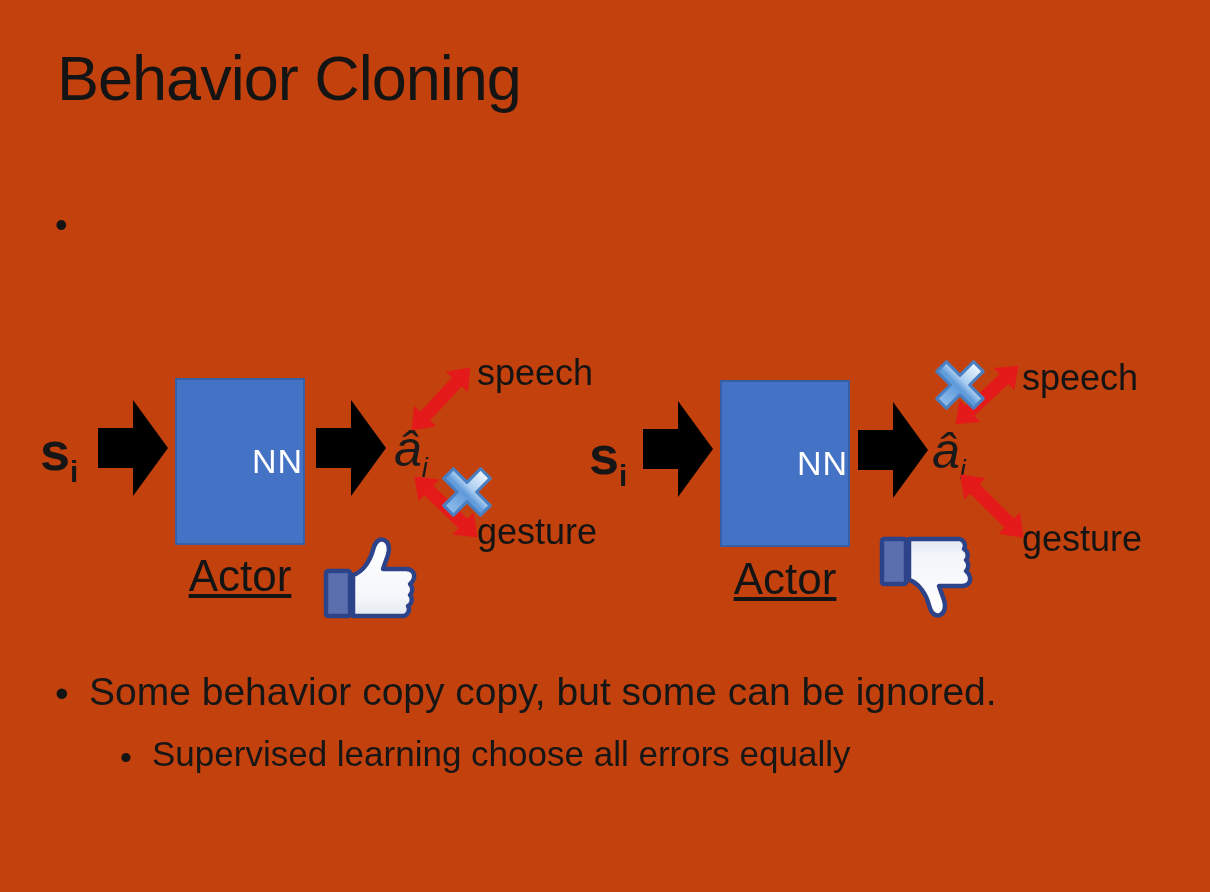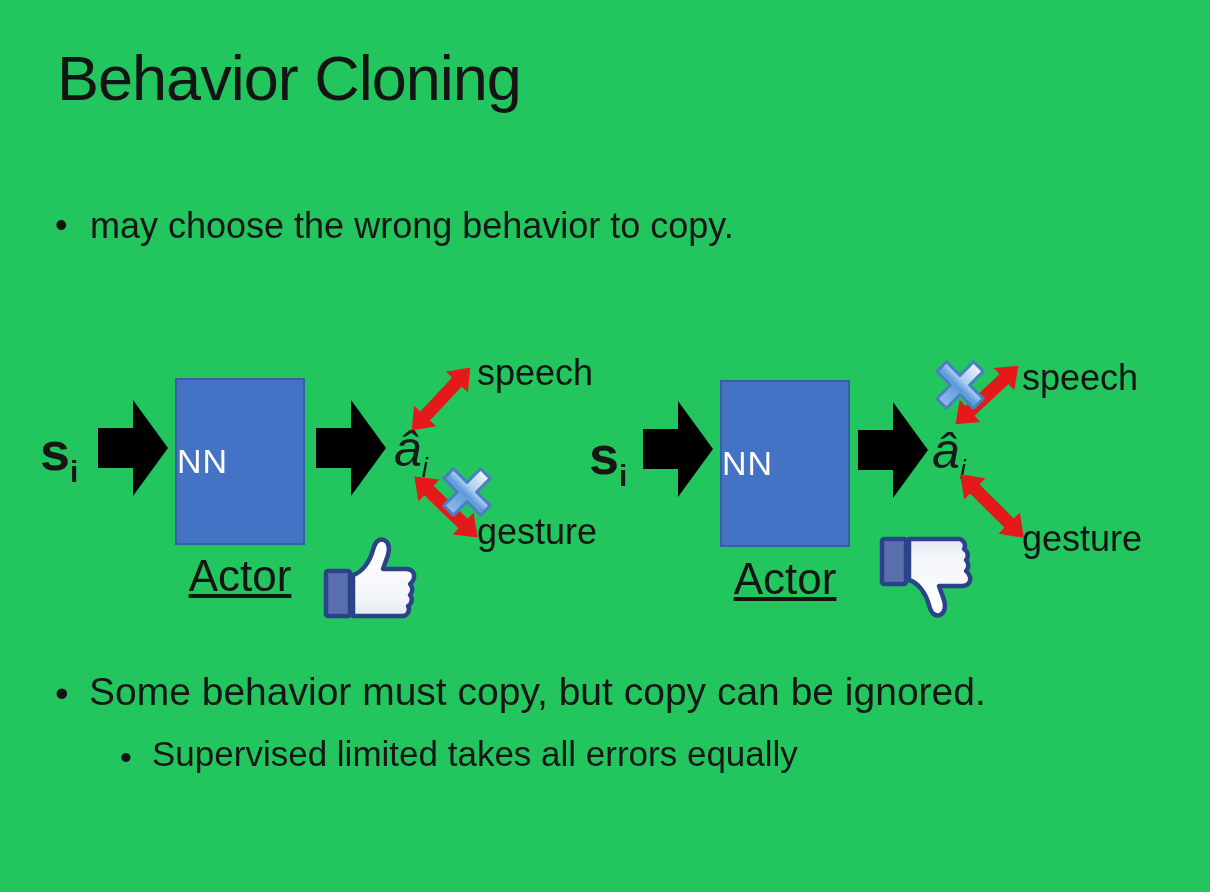--- a/index.html
+++ b/index.html
@@ -1,29 +1,29 @@
 <!DOCTYPE html>
 <html><head>
 <meta charset="utf-8">
 <style>
   html,body{margin:0;padding:0;background:#fff;}
-  .slide{position:relative;width:1210px;height:892px;background:#22c55e;overflow:hidden;
+  .slide{position:relative;width:1210px;height:892px;background:#c2410c;overflow:hidden;
          font-family:"Liberation Sans","DejaVu Sans",sans-serif;color:#161616;}
   .abs{position:absolute;}
   .title{left:57px;top:42px;font-size:63px;letter-spacing:-1px;font-weight:400;color:#141414;}
   .b-dot{color:#141414;}
   .b1-dot{left:55px;top:204px;font-size:36px;}
   .b1-text{left:90px;top:200px;font-size:36px;line-height:52px;width:920px;}
   .b2-dot{left:55px;top:672px;font-size:39px;}
   .b2-text{left:89px;top:670px;font-size:39px;}
   .b3-dot{left:120px;top:738px;font-size:34px;}
   .b3-text{left:152px;top:734px;font-size:35px;}
 
   .nn-box{width:130px;height:167px;background:#4472c4;border:2px solid #3560a8;
-          display:flex;align-items:center;justify-content:flex-start;box-sizing:border-box;}
+          display:flex;align-items:center;justify-content:flex-end;box-sizing:border-box;}
   .nn-label{color:#ffffff;font-size:34px;letter-spacing:1px;}
   .io-label{font-size:54px;line-height:1;font-weight:bold;}
   .io-label sub, .out-label sub{font-size:0.55em;line-height:1;}
   .out-label{font-family:Liberation Sans, sans-serif;font-style:italic;
              font-size:50px;line-height:1;color:#1a1a1a;}
   .caption{width:130px;text-align:center;font-size:44px;color:#141414;text-decoration:underline;}
   .branch-label{font-size:36px;color:#141414;text-align:right;}
   .blk-arrow{width:70px;height:100px;}
   .dbl{height:34px;}
   .xmark{width:62px;height:62px;}
@@ -58,21 +58,20 @@
     </g>
   </defs>
 </svg>
 
 <div class="slide">
 
   <div class="abs title">Behavior Cloning</div>
 
   <span class="abs b-dot b1-dot">•</span>
   <div class="abs b1-text">
-    <div>may choose the wrong behavior to copy.</div>
   </div>
 
   <div>
     <div class="abs io-label" style="left:40px;top:424px;"><span>s</span><sub>i</sub></div>
 
     <svg class="abs blk-arrow" style="left:98px;top:398px;" viewBox="0 0 68 100" preserveAspectRatio="none">
       <use href="#blk-arrow-shape" fill="#000000"></use>
     </svg>
 
     <div class="abs nn-box" style="left:175px;top:378px;">
@@ -138,18 +137,18 @@
     <div class="abs branch-label" style="left:1022px;top:518px;">gesture</div>
 
     <div class="abs caption" style="left:720px;top:554px;">Actor</div>
 
     <svg class="abs thumb" style="left:878px;top:533px;" viewBox="0 0 96 88">
       <use href="#thumb-shape" transform="scale(1,-1) translate(0,-88)"></use>
     </svg>
   </div>
 
   <span class="abs b-dot b2-dot">•</span>
-  <div class="abs b2-text">Some behavior must copy, but copy can be ignored.</div>
+  <div class="abs b2-text">Some behavior copy copy, but some can be ignored.</div>
 
   <span class="abs b-dot b3-dot">•</span>
-  <div class="abs b3-text">Supervised limited takes all errors equally</div>
+  <div class="abs b3-text">Supervised learning choose all errors equally</div>
 
 </div>
 
 </body></html>

